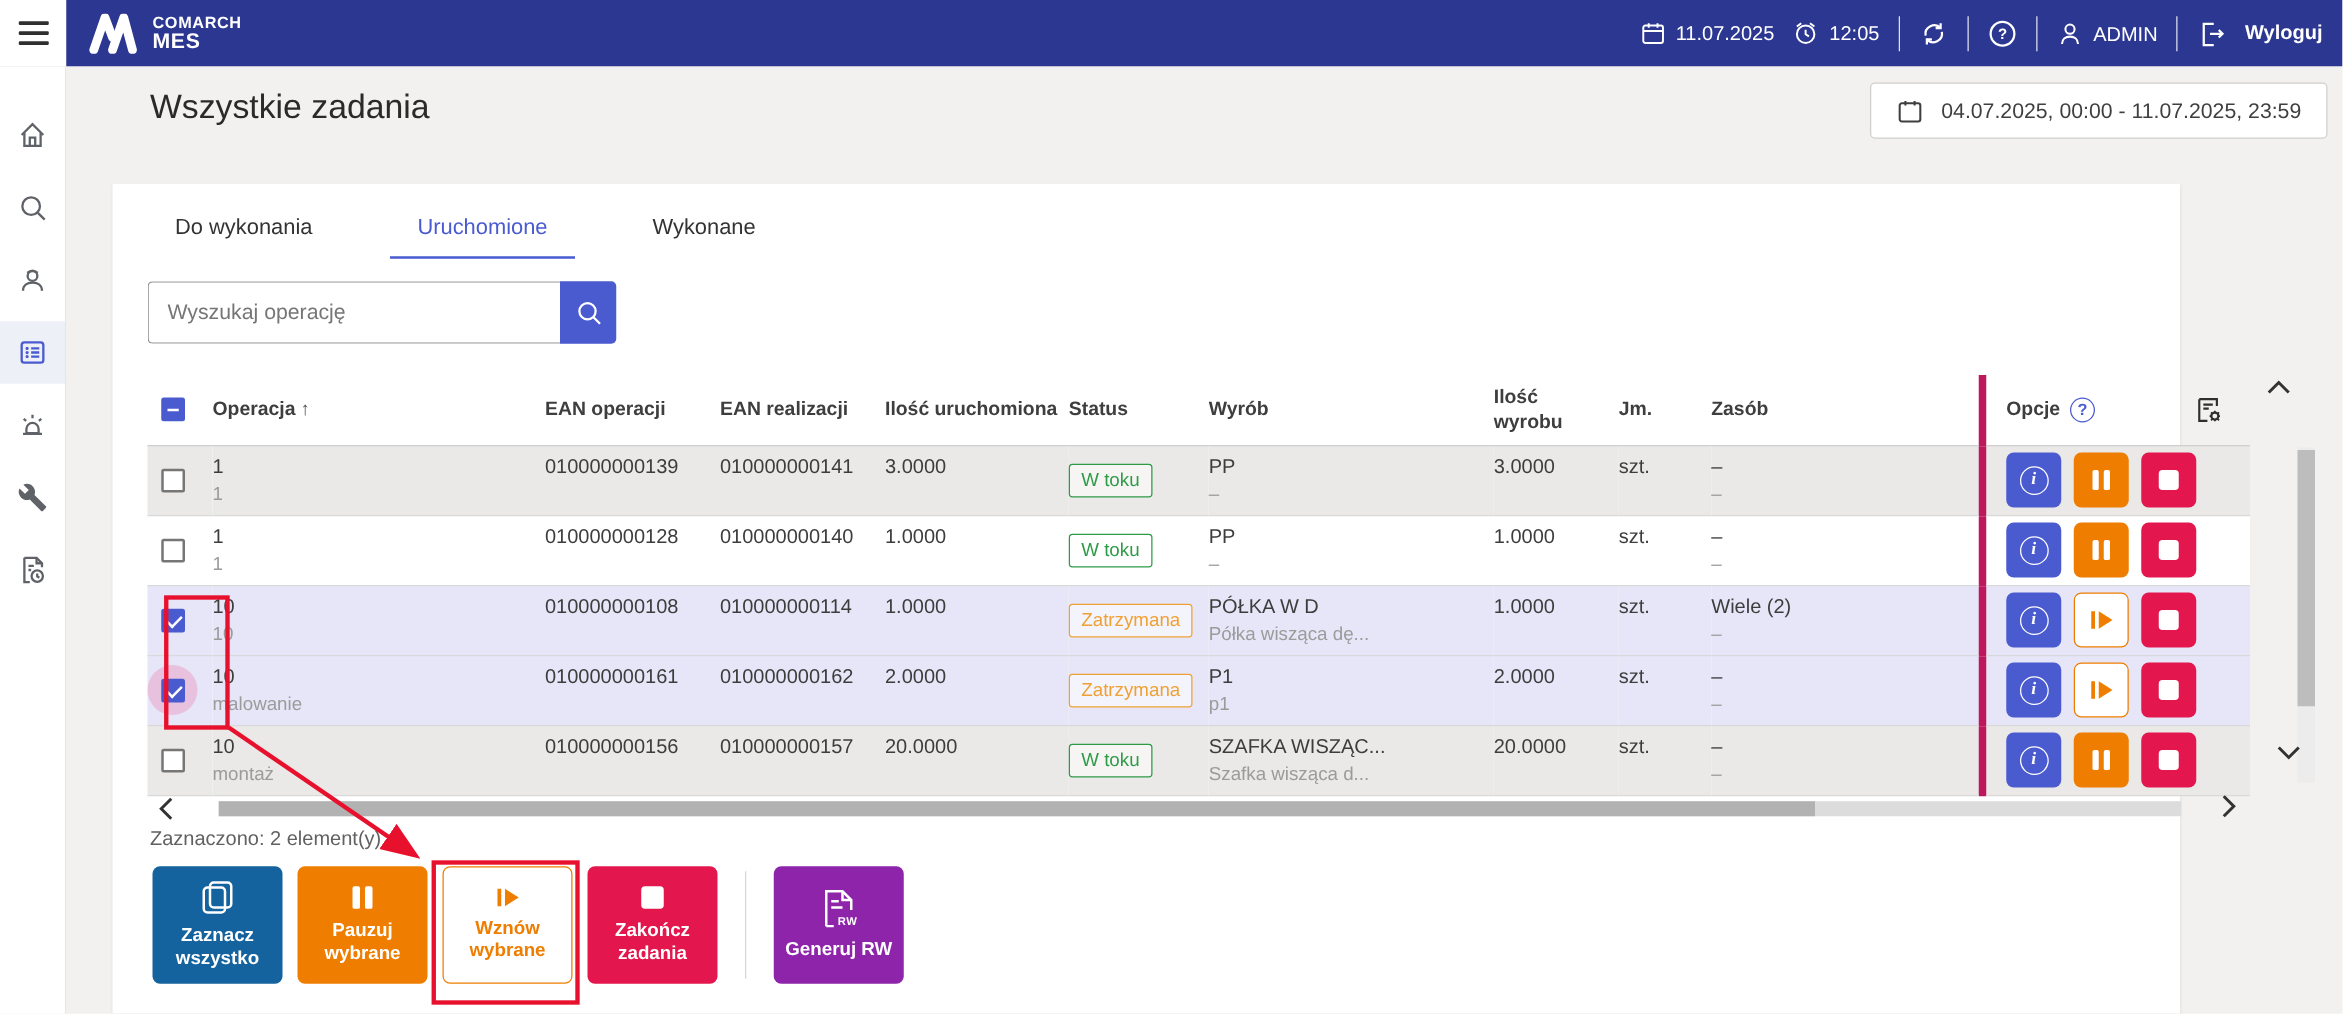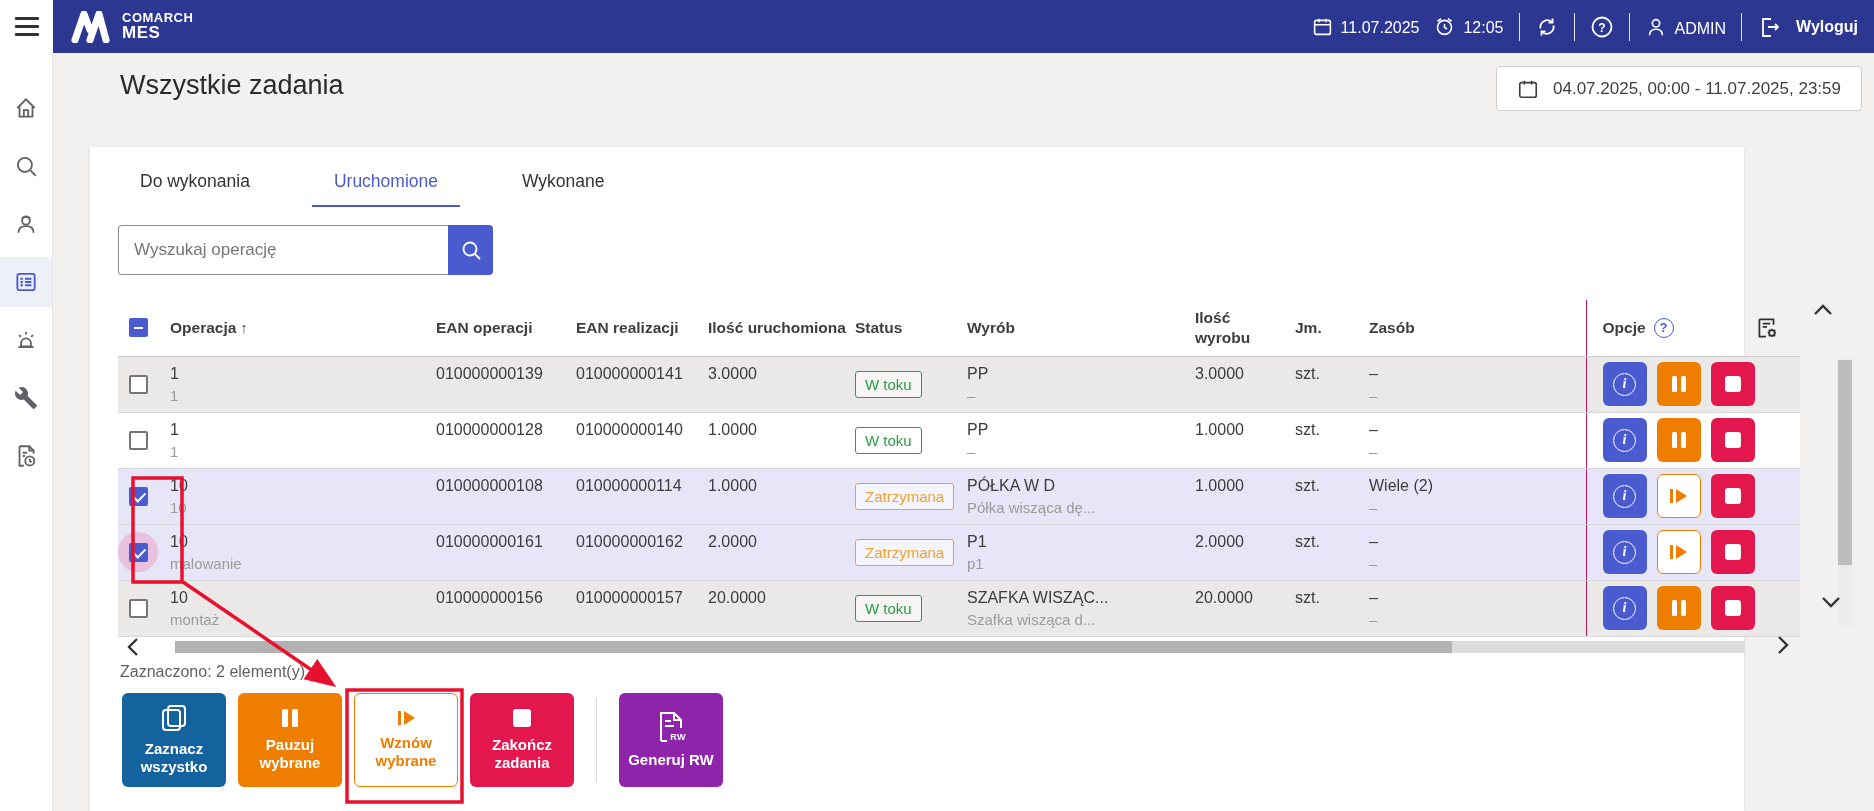--- a/index.html
+++ b/index.html
@@ -45,21 +45,21 @@
 
   
   table.grid{position:absolute;left:28px;top:153px;width:1682px;border-collapse:collapse;table-layout:fixed}
   .grid th{height:56px;vertical-align:middle;text-align:left;font-size:15.5px;font-weight:bold;color:#3e3e3e;line-height:1.25;border-bottom:1px solid #cfcfcf;padding-right:8px}
   .grid td{height:56px;vertical-align:top;padding:8px 8px 0 0;font-size:16px;color:#3d3d3d;border-bottom:1px solid #d9d9d9}
   .grid td.mid,.grid th.mid{vertical-align:middle;padding-top:0}
   .r-gray td{background:#eae9e7}
   .r-white td{background:#fff}
   .r-sel td{background:#e7e6f8}
   .sub{display:block;color:#9b9b9b;font-size:15px;margin-top:4px}
-  .opcje-col{border-left:1px solid #be185d;padding-left:16px !important}
+  .opcje-col{border-left:6px solid #be185d;padding-left:16px !important}
   .opcje-head{display:flex;align-items:center;gap:8px}
   .opcje-head .gear-doc{margin-left:auto;margin-right:12px}
   .help-dot{width:20px;height:20px;border:1.5px solid #4a5bd0;border-radius:50%;color:#4a5bd0;font-size:13px;font-weight:bold;display:flex;align-items:center;justify-content:center}
   .sort-arrow{color:#555;font-size:15px;margin-left:4px}
 
   
   .badge{display:inline-block;margin-top:6px;border:1px solid;border-radius:3px;padding:4px 9px;font-size:15px;background:rgba(255,255,255,.55)}
   .badge[data-kind="in-progress"]{color:#2e9b47;border-color:#2e9b47}
   .badge[data-kind="stopped"]{color:#f0a135;border-color:#f0a135}
 

